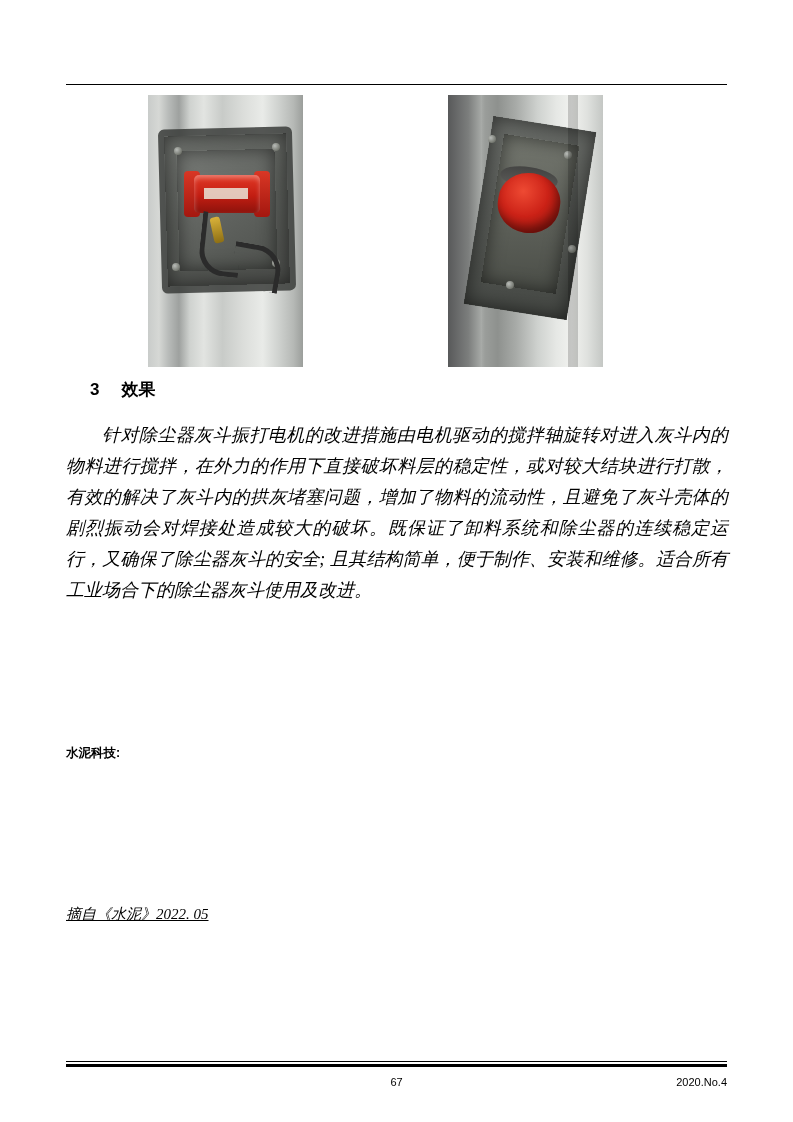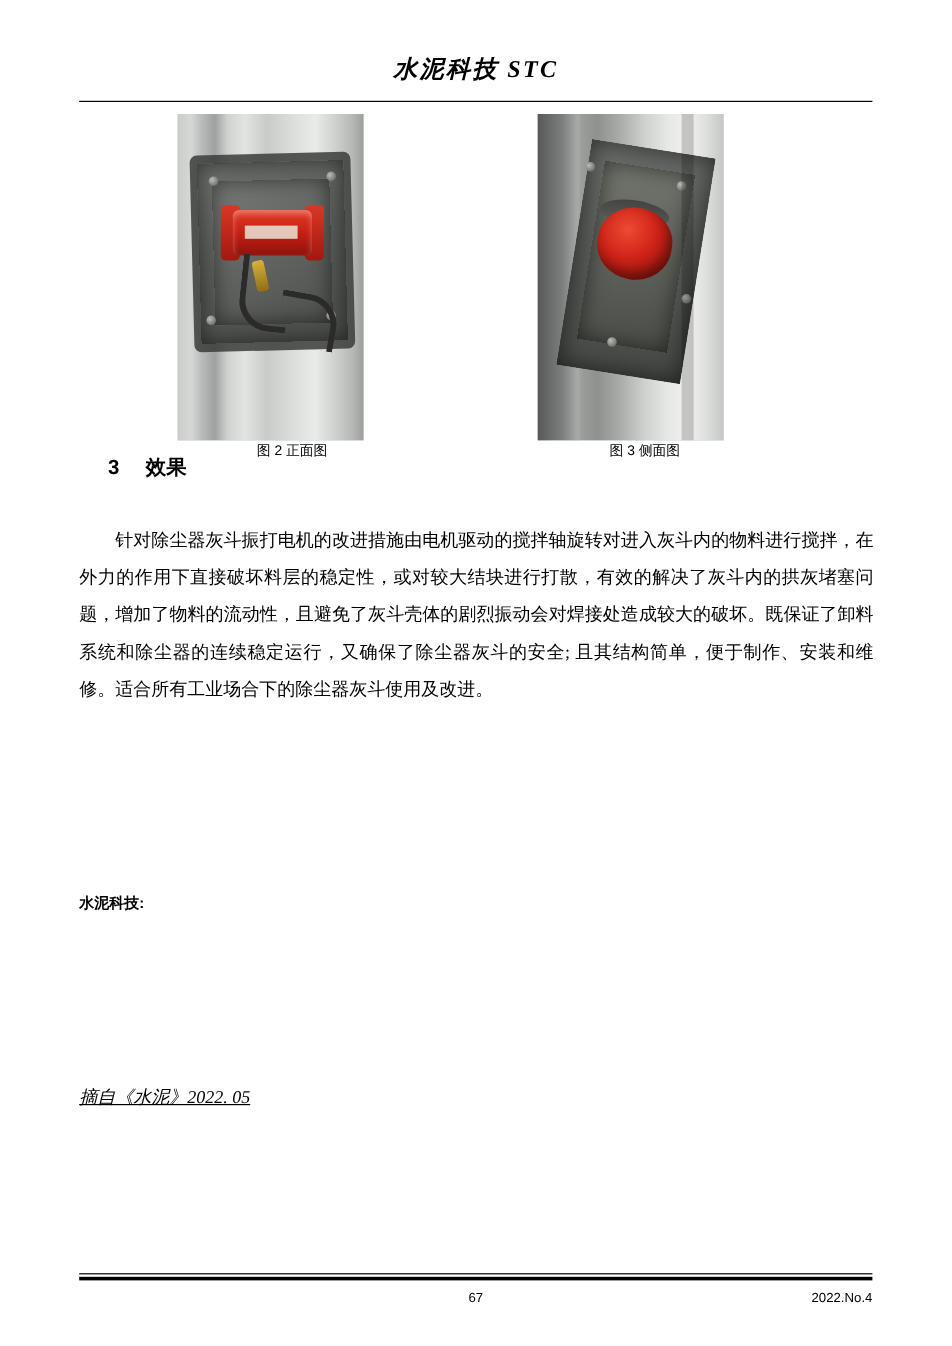--- a/index.html
+++ b/index.html
@@ -228,29 +228,30 @@
     font-family: "Liberation Sans", sans-serif;
     font-weight: bold;
     font-size: 17px;
     margin-left: 24px;
   }
   .section-head .num { margin-right: 22px; }
 
   
   .body-text {
     position: absolute;
-    top: 436px;
+    top: 420px;
     left: 66px;
     width: 662px;
     font-family: "Liberation Serif", serif;
-    font-size: 15px;
+    font-size: 18px;
     line-height: 31px;
     text-align: justify;
     text-justify: inter-ideograph;
     text-indent: 2em;
+    font-style: italic;
   }
 
   
   .ref-title {
     position: absolute;
     top: 745px;
     left: 66px;
     font-family: "Liberation Sans", sans-serif;
     font-weight: bold;
     font-size: 12.5px;
@@ -311,23 +312,20 @@
     right: 0;
     font-family: "Liberation Sans", sans-serif;
     font-size: 11px;
   }
 </style>
 </head>
 <body>
 
 <div class="page">
 
-  <div class="header">
-    <div class="header-title">水泥科技 STC</div>
-  </div>
   <div class="header-rule"></div>
 
   <div class="figures">
 
     <div class="fig left">
       <div class="ph">
         <div class="wallL"></div>
         <div class="rim"></div>
         <div class="plate plateL"></div>
         <div class="plate plateL2"></div>
@@ -356,37 +354,33 @@
         <div class="bolt" style="left:40px; top:40px;"></div>
         <div class="bolt" style="left:116px; top:56px;"></div>
         <div class="bolt" style="left:58px; top:186px;"></div>
         <div class="bolt" style="left:120px; top:150px;"></div>
         <div class="shadowR"></div>
       </div>
     </div>
 
   </div>
 
-  <div class="fig-captions">
-    <div class="fig-cap c1">图 2 正面图</div>
-    <div class="fig-cap c2">图 3 侧面图</div>
-  </div>
 
   <div class="section-head">
     <span class="num">3</span><span>效果</span>
   </div>
 
   <div class="body-text">针对除尘器灰斗振打电机的改进措施由电机驱动的搅拌轴旋转对进入灰斗内的物料进行搅拌，在外力的作用下直接破坏料层的稳定性，或对较大结块进行打散，有效的解决了灰斗内的拱灰堵塞问题，增加了物料的流动性，且避免了灰斗壳体的剧烈振动会对焊接处造成较大的破坏。既保证了卸料系统和除尘器的连续稳定运行，又确保了除尘器灰斗的安全; 且其结构简单，便于制作、安装和维修。适合所有工业场合下的除尘器灰斗使用及改进。</div>
 
   <div class="ref-title">水泥科技:</div>
   <div class="ref-list">
   </div>
 
   <div class="source-line">摘自《水泥》2022. 05</div>
 
   <div class="footer-rule-top"></div>
   <div class="footer-rule-bot"></div>
   <div class="footer">
     <span class="page-num">67</span>
-    <span class="issue">2022.No.4</span>
+    <span class="issue">2020.No.4</span>
   </div>
 
 </div>
 
 </body></html>

